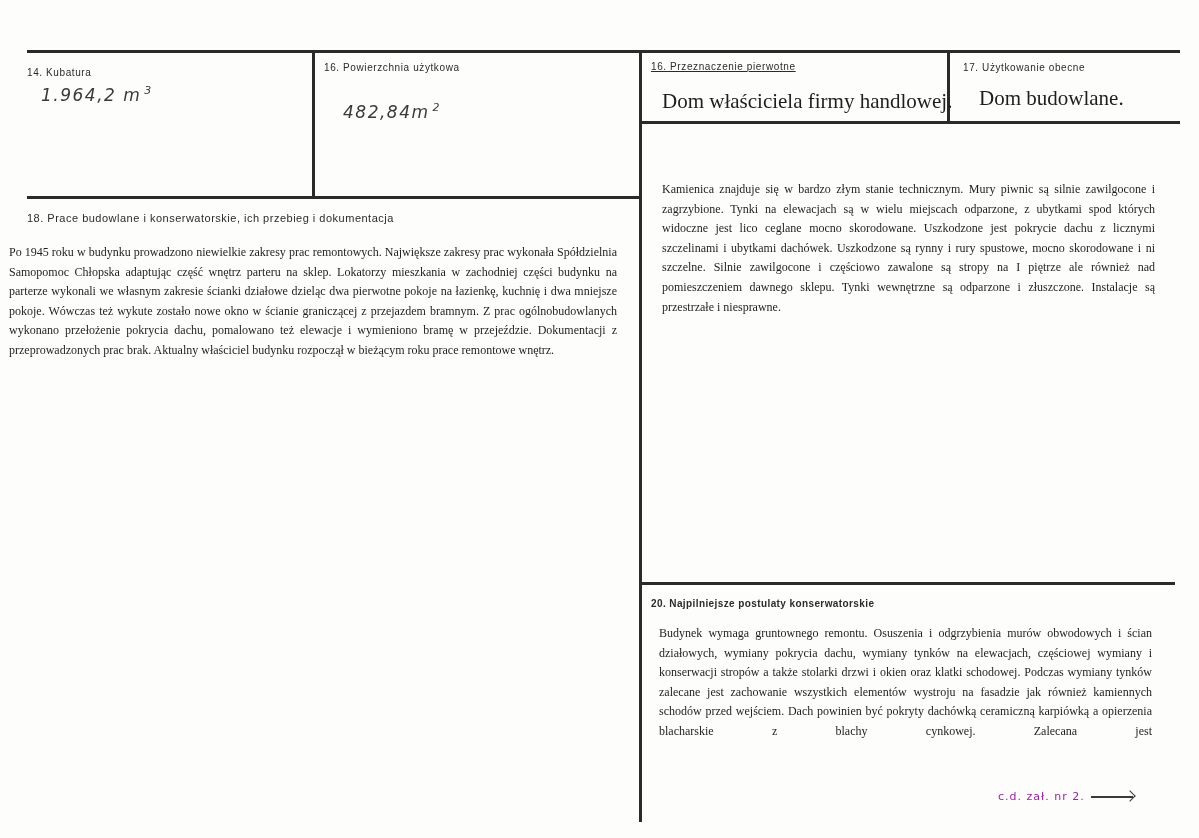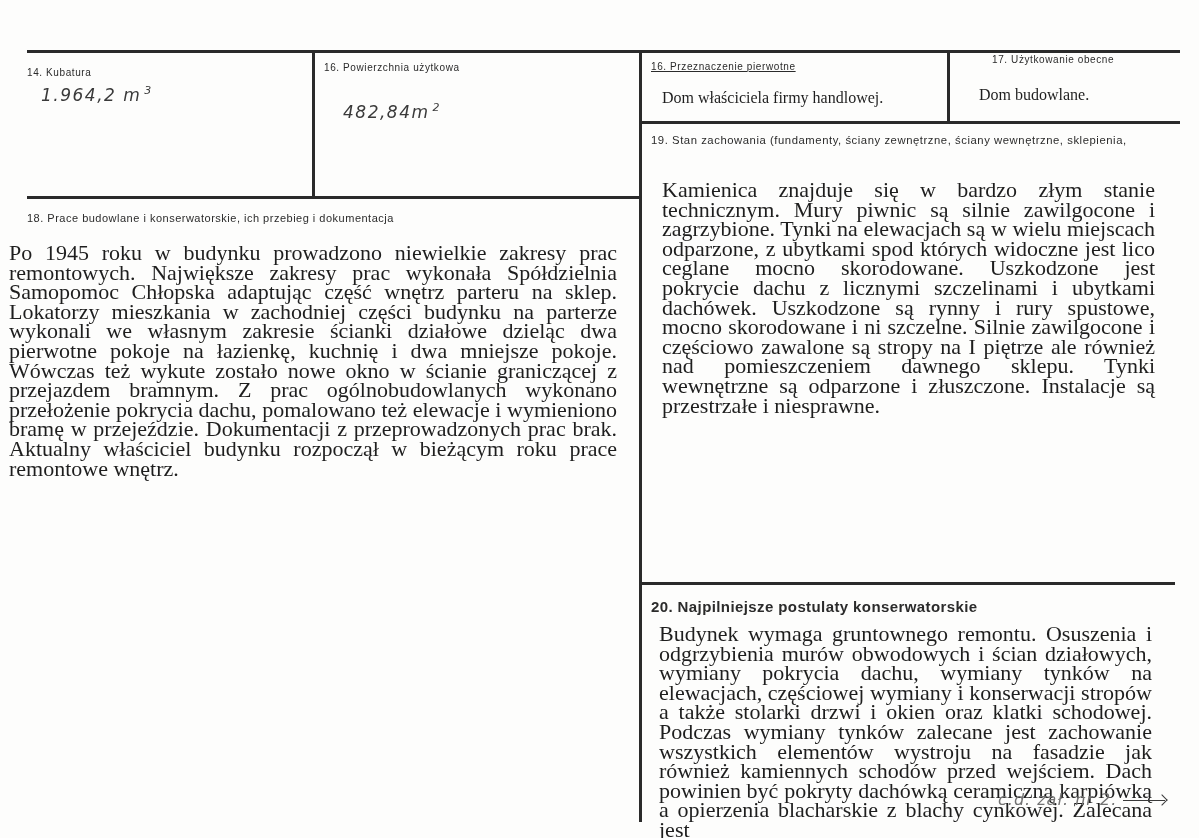--- a/index.html
+++ b/index.html
@@ -26,48 +26,47 @@
     font-weight: 300;
     font-size: 17px;
     letter-spacing: 1.5px;
     color: #3a3a3a;
     white-space: nowrap;
   }
   .hand sup { font-size: 11px; margin-left: 3px; }
   .value {
     position: absolute;
     font-family: "Liberation Serif", serif;
-    font-size: 16px;
+    font-size: 21px;
     color: #1e1e1e;
     white-space: nowrap;
   }
   .para {
     position: absolute;
     font-family: "Liberation Serif", serif;
-    font-size: 22px;
+    font-size: 12px;
     line-height: 19.6px;
     text-align: justify;
     text-align-last: left;
     color: #1e1e1e;
   }
   .label19 {
     position: absolute;
     font-family: "Liberation Sans", sans-serif;
     font-size: 11.3px;
     line-height: 15px;
     letter-spacing: 0.55px;
     color: #2b2b2b;
   }
   .cont {
     position: absolute;
     font-family: "DejaVu Sans", sans-serif;
-    font-style: italic;
-    font-size: 16px;
+    font-size: 11px;
     letter-spacing: 1px;
-    color: #737373;
+    color: #a21caf;
     white-space: nowrap;
   }
   .arrow {
     display: inline-block; position: relative; width: 42px; height: 1.5px;
     background: #3a3a3a; vertical-align: middle; margin-left: 6px;
   }
   .arrow::after {
     content: ""; position: absolute; right: -1px; top: -4px;
     width: 7px; height: 7px; border-top: 1.5px solid #3a3a3a; border-right: 1.5px solid #3a3a3a;
     transform: rotate(45deg);
@@ -97,35 +96,34 @@
     <span>482,84m</span><sup>2</sup>
   </div>
 </div>
 
 <div>
   <div class="label" style="left:651px; top:61px;text-decoration:underline;">16. Przeznaczenie pierwotne</div>
   <div class="value" style="left:662px; top:89px;">Dom właściciela firmy handlowej.</div>
 </div>
 
 <div>
-  <div class="label" style="left:963px; top:54px;margin-left:29px;">17. Użytkowanie obecne</div>
+  <div class="label" style="left:963px; top:62px;">17. Użytkowanie obecne</div>
   <div class="value" style="left:979px; top:86px;">Dom budowlane.</div>
 </div>
 
 <div>
   <div class="label" style="left:27px; top:212px; font-size:11px; letter-spacing:0.5px;">18. Prace budowlane i konserwatorskie, ich przebieg i dokumentacja</div>
   <div class="para" style="left:9px; top:243px; width:608px;">Po 1945 roku w budynku prowadzono niewielkie zakresy prac remontowych. Największe zakresy prac wykonała Spółdzielnia Samopomoc Chłopska adaptując część wnętrz parteru na sklep. Lokatorzy mieszkania w zachodniej części budynku na parterze wykonali we własnym zakresie ścianki działowe dzieląc dwa pierwotne pokoje na łazienkę, kuchnię i dwa mniejsze pokoje. Wówczas też wykute zostało nowe okno w ścianie graniczącej z przejazdem bramnym. Z prac ogólnobudowlanych wykonano przełożenie pokrycia dachu, pomalowano też elewacje i wymieniono bramę w przejeździe. Dokumentacji z przeprowadzonych prac brak. Aktualny właściciel budynku rozpoczął w bieżącym roku prace remontowe wnętrz.</div>
 </div>
 
 <div>
   <div class="label19" style="left:651px; top:133px; width:545px; white-space:nowrap; overflow:hidden;">
-    <div>19. Stan zachowania (fundamenty, ściany zewnętrzne, ściany wewnętrzne, sklepienia,</div>
   </div>
   <div class="para" style="left:662px; top:180px; width:493px;">Kamienica znajduje się w bardzo złym stanie technicznym. Mury piwnic są silnie zawilgocone i zagrzybione. Tynki na elewacjach są w wielu miejscach odparzone, z ubytkami spod których widoczne jest lico ceglane mocno skorodowane. Uszkodzone jest pokrycie dachu z licznymi szczelinami i ubytkami dachówek. Uszkodzone są rynny i rury spustowe, mocno skorodowane i ni szczelne. Silnie zawilgocone i częściowo zawalone są stropy na I piętrze ale również nad pomieszczeniem dawnego sklepu. Tynki wewnętrzne są odparzone i złuszczone. Instalacje są przestrzałe i niesprawne.</div>
 </div>
 
 <div>
-  <div class="label" style="left:651px; top:598px; font-weight:bold; font-size:15px; letter-spacing:0.4px;">20. Najpilniejsze postulaty konserwatorskie</div>
+  <div class="label" style="left:651px; top:598px; font-weight:bold; font-size:10px; letter-spacing:0.4px;">20. Najpilniejsze postulaty konserwatorskie</div>
   <div class="para" style="left:659px; top:624px; width:493px; text-align-last:justify;">Budynek wymaga gruntownego remontu. Osuszenia i odgrzybienia murów obwodowych i ścian działowych, wymiany pokrycia dachu, wymiany tynków na elewacjach, częściowej wymiany i konserwacji stropów a także stolarki drzwi i okien oraz klatki schodowej. Podczas wymiany tynków zalecane jest zachowanie wszystkich elementów wystroju na fasadzie jak również kamiennych schodów przed wejściem. Dach powinien być pokryty dachówką ceramiczną karpiówką a opierzenia blacharskie z blachy cynkowej. Zalecana jest</div>
   <div class="cont" style="left:998px; top:790px;">
     <span>c.d. zał. nr 2.</span><span class="arrow"></span>
   </div>
 </div>
 
 </body></html>

